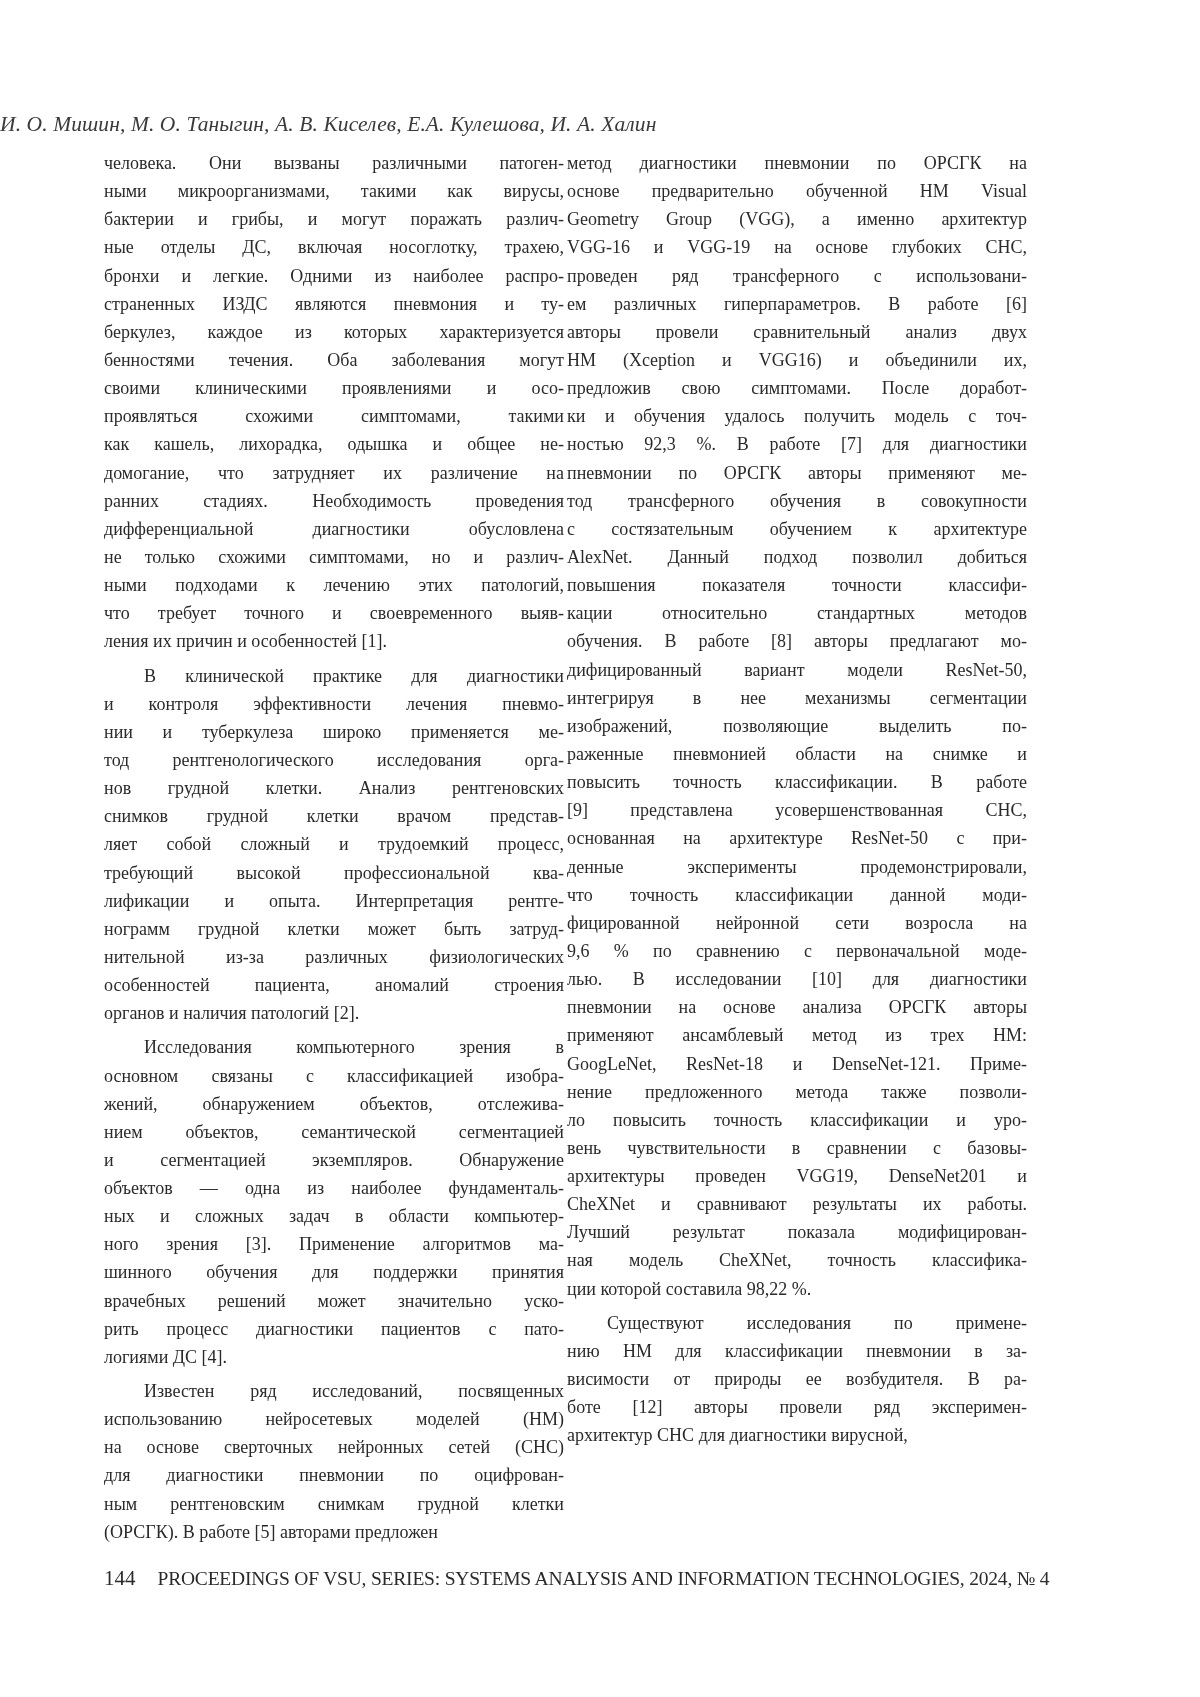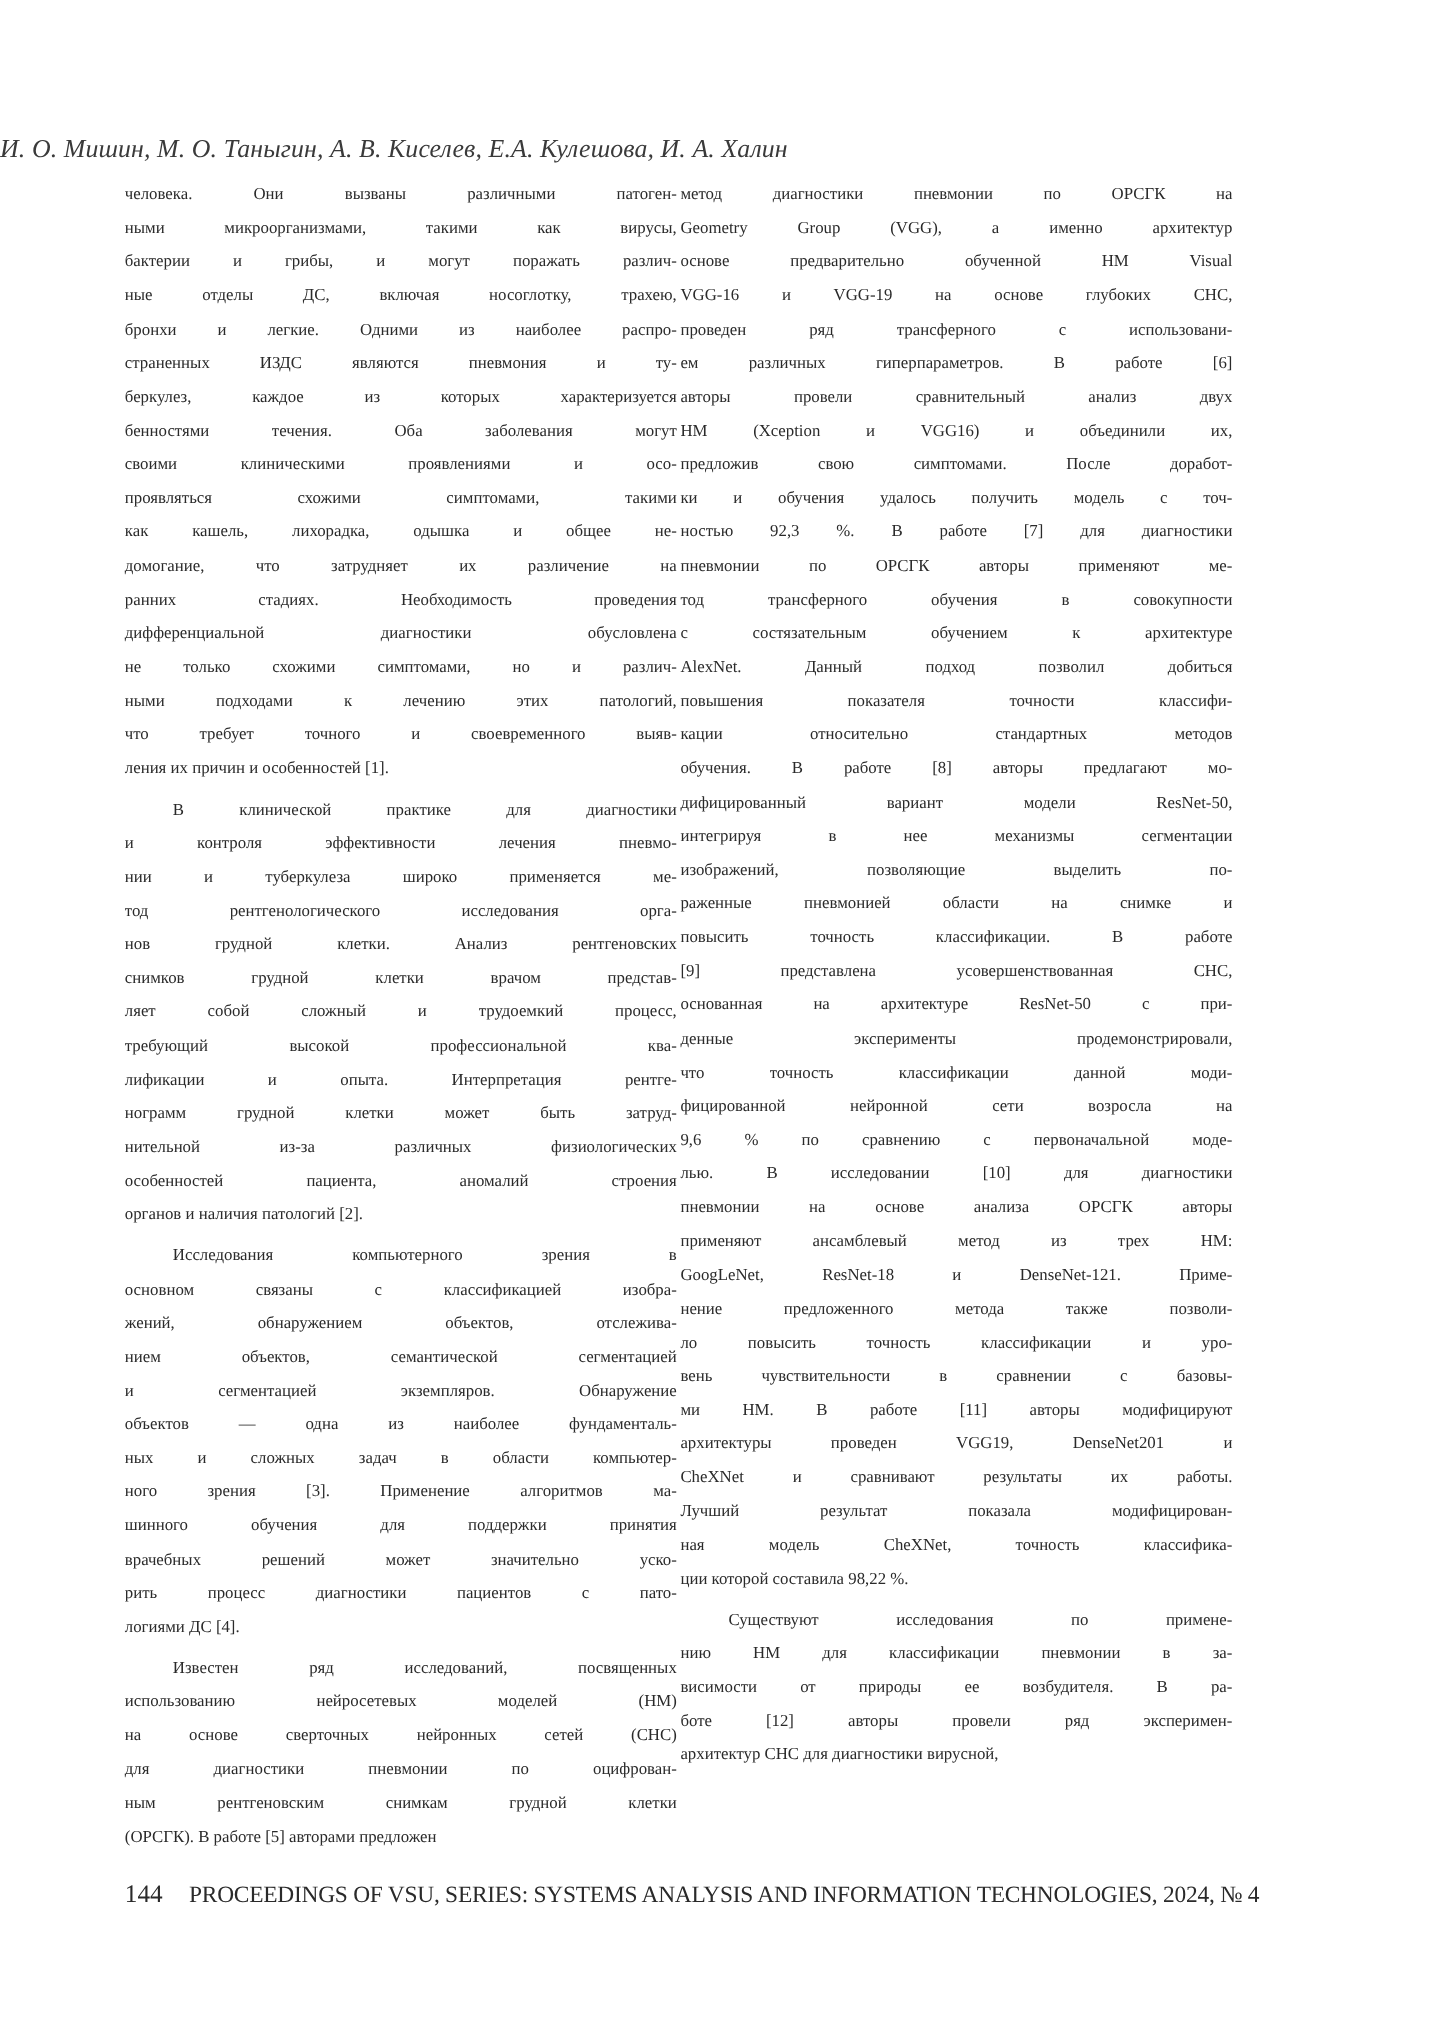--- a/index.html
+++ b/index.html
@@ -8,21 +8,21 @@
     position: absolute; left: 0; top: 0; width: 1200px; height: 1697px;
     background: #ffffff; color: #2b2b2b;
     font-family: "Liberation Serif", "DejaVu Serif", serif;
   }
   .running-head {
     position: absolute; top: 112px; left: 0; width: 1200px; text-align: left;
     font-style: italic; font-size: 21.5px; color: #3a3a3a; letter-spacing: 0.1px;
   }
   .col {
     position: absolute; top: 149px; width: 460px;
-    font-size: 14px; line-height: 28.15px; color: #2a2a2a;
+    font-size: 18px; line-height: 28.15px; color: #2a2a2a;
   }
   .col-left { left: 104px; }
   .col-right { left: 567px; }
   .col .line {
     display: block; white-space: nowrap; height: 28.15px;
     text-align: justify; text-align-last: justify;
   }
   .col .line.last { text-align-last: left; }
   .col .line.indent { padding-left: 40px; }
   .col .gap { display: block; height: 6px; }
@@ -97,22 +97,22 @@
         <span class="line">использованию нейросетевых моделей (НМ)</span>
         <span class="line">на основе сверточных нейронных сетей (СНС)</span>
         <span class="line">для диагностики пневмонии по оцифрован-</span>
         <span class="line">ным рентгеновским снимкам грудной клетки</span>
         <span class="line last">(ОРСГК). В работе [5] авторами предложен</span>
       </div>
     </div>
   <div class="col col-right">
       <div>
         <span class="line">метод диагностики пневмонии по ОРСГК на</span>
+        <span class="line">основе предварительно обученной НМ Visual</span>
         <span class="line">Geometry Group (VGG), а именно архитектур</span>
-        <span class="line">основе предварительно обученной НМ Visual</span>
         <span class="line">VGG-16 и VGG-19 на основе глубоких СНС,</span>
         <span class="line">проведен ряд трансферного с использовани-</span>
         <span class="line">ем различных гиперпараметров. В работе [6]</span>
         <span class="line">авторы провели сравнительный анализ двух</span>
         <span class="line">НМ (Xception и VGG16) и объединили их,</span>
         <span class="line">предложив свою симптомами. После доработ-</span>
         <span class="line">ки и обучения удалось получить модель с точ-</span>
         <span class="line">ностью 92,3 %. В работе [7] для диагностики</span>
         <span class="line">пневмонии по ОРСГК авторы применяют ме-</span>
         <span class="line">тод трансферного обучения в совокупности</span>
@@ -132,21 +132,20 @@
         <span class="line">что точность классификации данной моди-</span>
         <span class="line">фицированной нейронной сети возросла на</span>
         <span class="line">9,6 % по сравнению с первоначальной моде-</span>
         <span class="line">лью. В исследовании [10] для диагностики</span>
         <span class="line">пневмонии на основе анализа ОРСГК авторы</span>
         <span class="line">применяют ансамблевый метод из трех НМ:</span>
         <span class="line">GoogLeNet, ResNet-18 и DenseNet-121. Приме-</span>
         <span class="line">нение предложенного метода также позволи-</span>
         <span class="line">ло повысить точность классификации и уро-</span>
         <span class="line">вень чувствительности в сравнении с базовы-</span>
-        <span class="line">ми НМ. В работе [11] авторы модифицируют</span>
         <span class="line">архитектуры проведен VGG19, DenseNet201 и</span>
         <span class="line">CheXNet и сравнивают результаты их работы.</span>
         <span class="line">Лучший результат показала модифицирован-</span>
         <span class="line">ная модель CheXNet, точность классифика-</span>
         <span class="line last">ции которой составила 98,22 %.</span>
       </div>
       <span class="gap"></span>
       <div>
         <span class="line indent">Существуют исследования по примене-</span>
         <span class="line">нию НМ для классификации пневмонии в за-</span>

